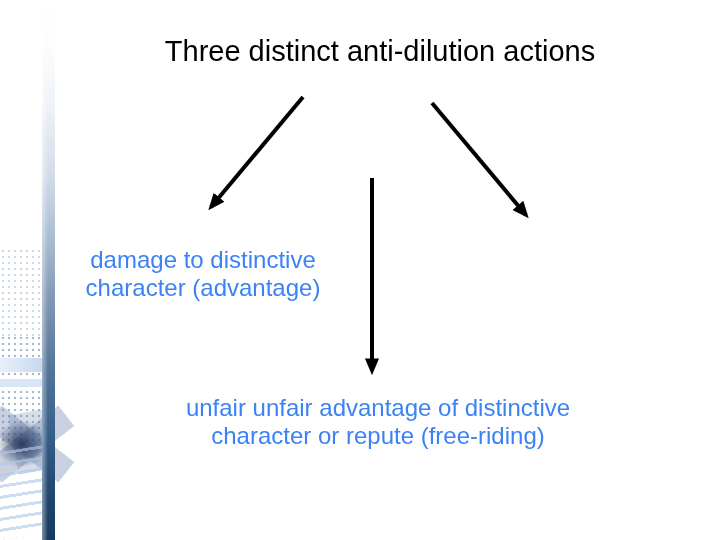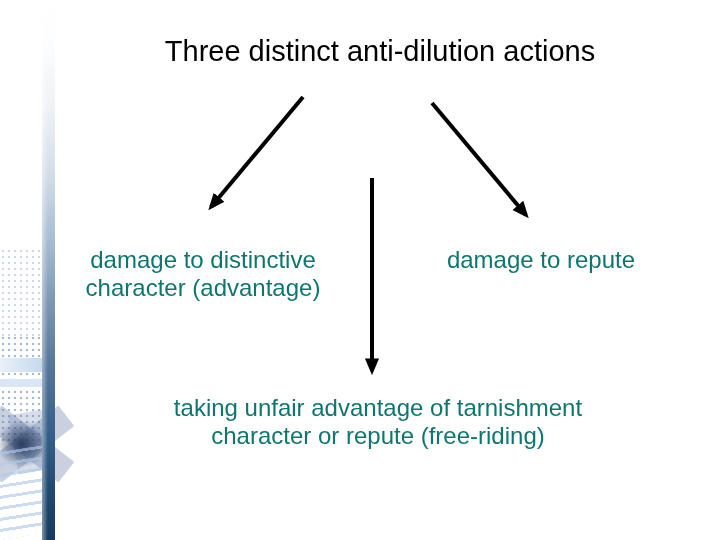--- a/index.html
+++ b/index.html
@@ -65,21 +65,21 @@
   }
 
   
   .title {
     position: absolute; left: 80px; top: 36px; width: 600px;
     text-align: center; font-size: 29px; line-height: 1.1; color: #000;
   }
   .arrow-layer { position: absolute; left: 0; top: 0; width: 720px; height: 540px; }
   .node-label {
     position: absolute; text-align: center;
-    font-size: 24px; line-height: 28px; color: #0f766e;
+    font-size: 24px; line-height: 28px; color: #3b82f6;
   }
   .node-left   { left: 63px;  top: 246px; width: 280px; }
   .node-right  { left: 411px; top: 246px; width: 260px; }
   .node-bottom { left: 128px; top: 394px; width: 500px; }
 </style>
 </head>
 <body>
 
 <div class="slide">
 
@@ -108,21 +108,20 @@
     <line x1="372" y1="178" x2="372" y2="371" stroke="#000" stroke-width="4" marker-end="url(#ah)"></line>
     <line x1="432" y1="103" x2="526" y2="215" stroke="#000" stroke-width="4" marker-end="url(#ah)"></line>
   </svg>
 
   <div class="node-label node-left">
     <div>damage to distinctive</div>
     <div>character (advantage)</div>
   </div>
 
   <div class="node-label node-right">
-    <div>damage to repute</div>
   </div>
 
   <div class="node-label node-bottom">
-    <div>taking unfair advantage of tarnishment</div>
+    <div>unfair unfair advantage of distinctive</div>
     <div>character or repute (free-riding)</div>
   </div>
 
 </div>
 
 </body></html>

